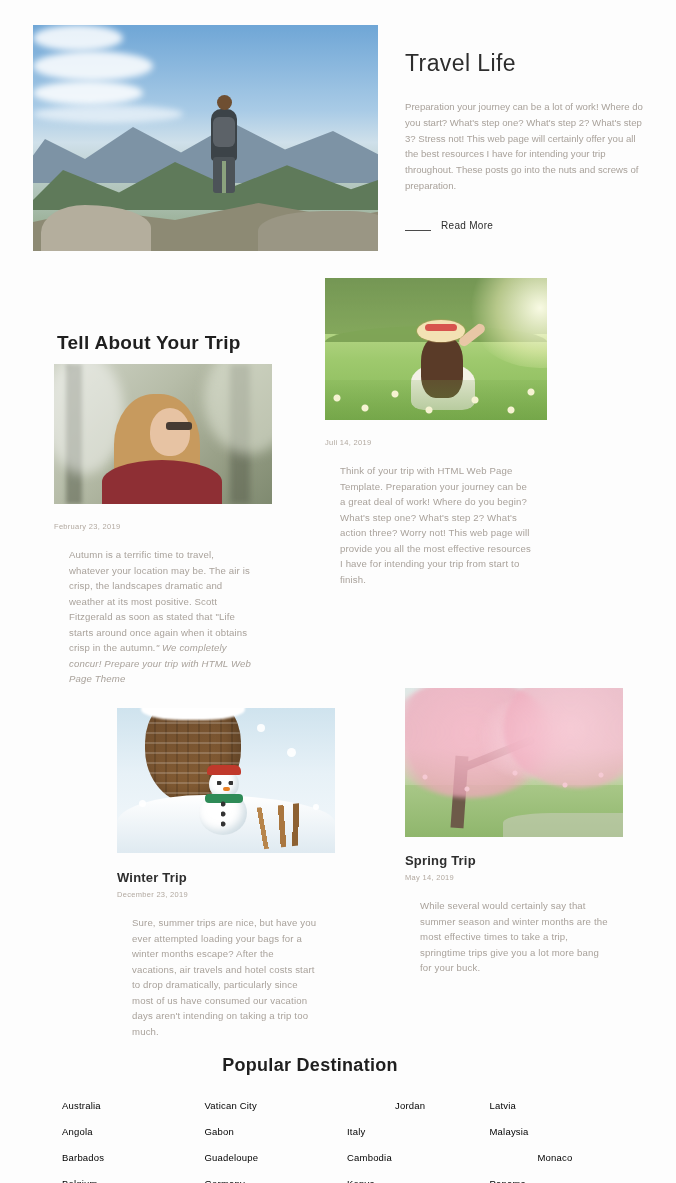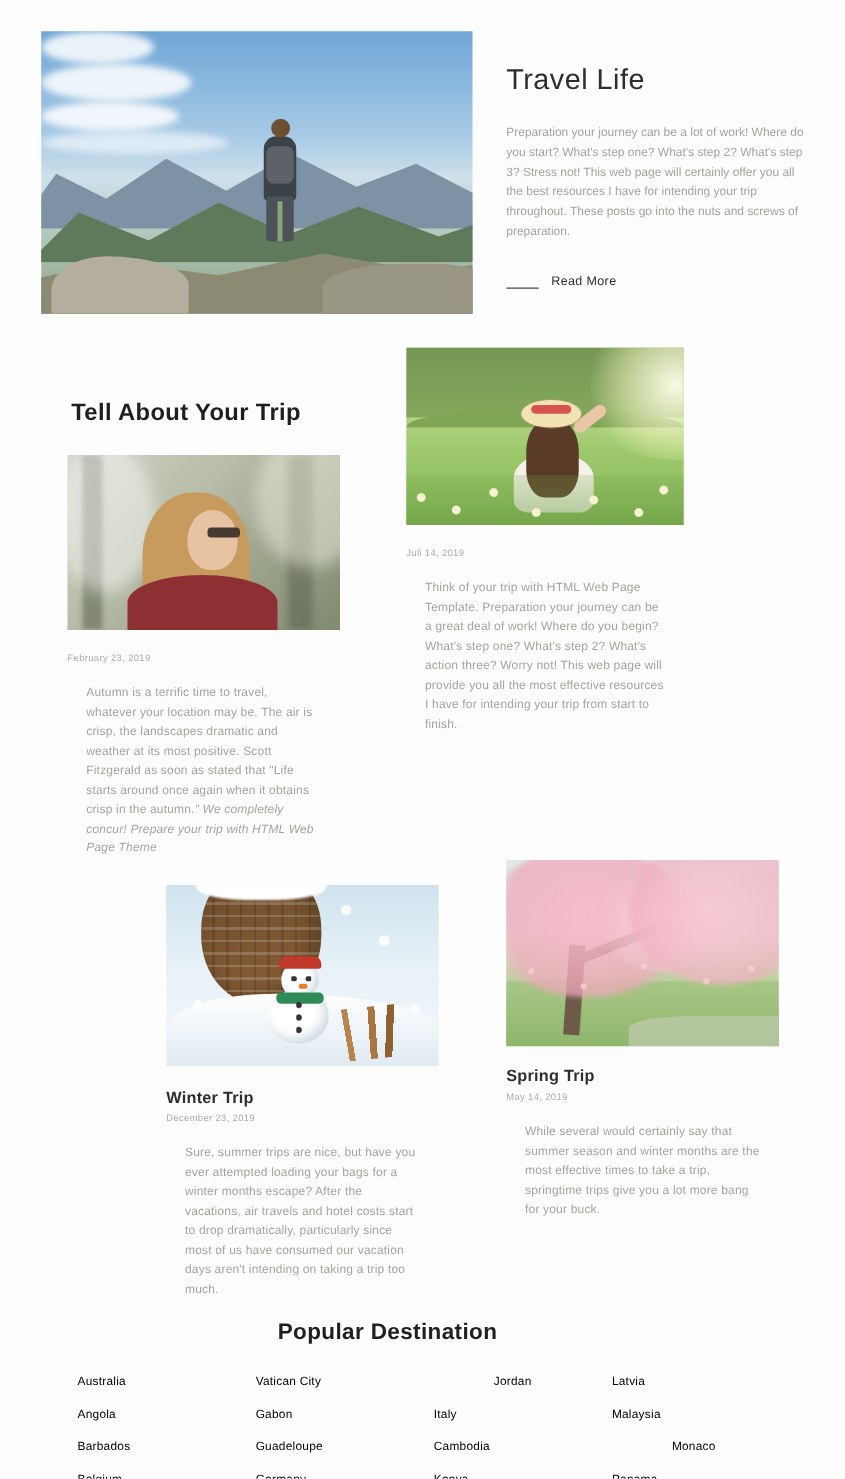--- a/index.html
+++ b/index.html
@@ -91,33 +91,33 @@
 
   
   .section-heading {
     position: absolute;
     font-size: 19px;
     color: #1f1f1f;
     letter-spacing: .3px;
     font-weight: bold;
     margin: 0;
   }
-  #tell-about-heading { left: 57px; top: 320px; }
+  #tell-about-heading { left: 57px; top: 332px; }
   #popular-heading    { left: 0; top: 1055px; width: 620px; text-align: center; font-size: 18px;}
 
   
   .card { position: absolute; }
 
   #card-autumn { left: 54px; top: 364px; width: 218px; }
   #card-autumn .photo { width: 218px; height: 140px; margin-bottom: 18px; }
 
   #card-summer { left: 325px; top: 278px; width: 222px; }
   #card-summer .photo { width: 222px; height: 142px; margin-bottom: 18px; }
 
-  #card-winter { left: 133px; top: 708px; width: 218px; }
+  #card-winter { left: 117px; top: 708px; width: 218px; }
   #card-winter .photo { width: 218px; height: 145px; margin-bottom: 17px; }
 
   #card-spring { left: 405px; top: 688px; width: 218px; }
   #card-spring .photo { width: 218px; height: 149px; margin-bottom: 16px; }
 
   
   .dest-grid {
     position: absolute;
     left: 62px; top: 1100px;
     width: 560px;

